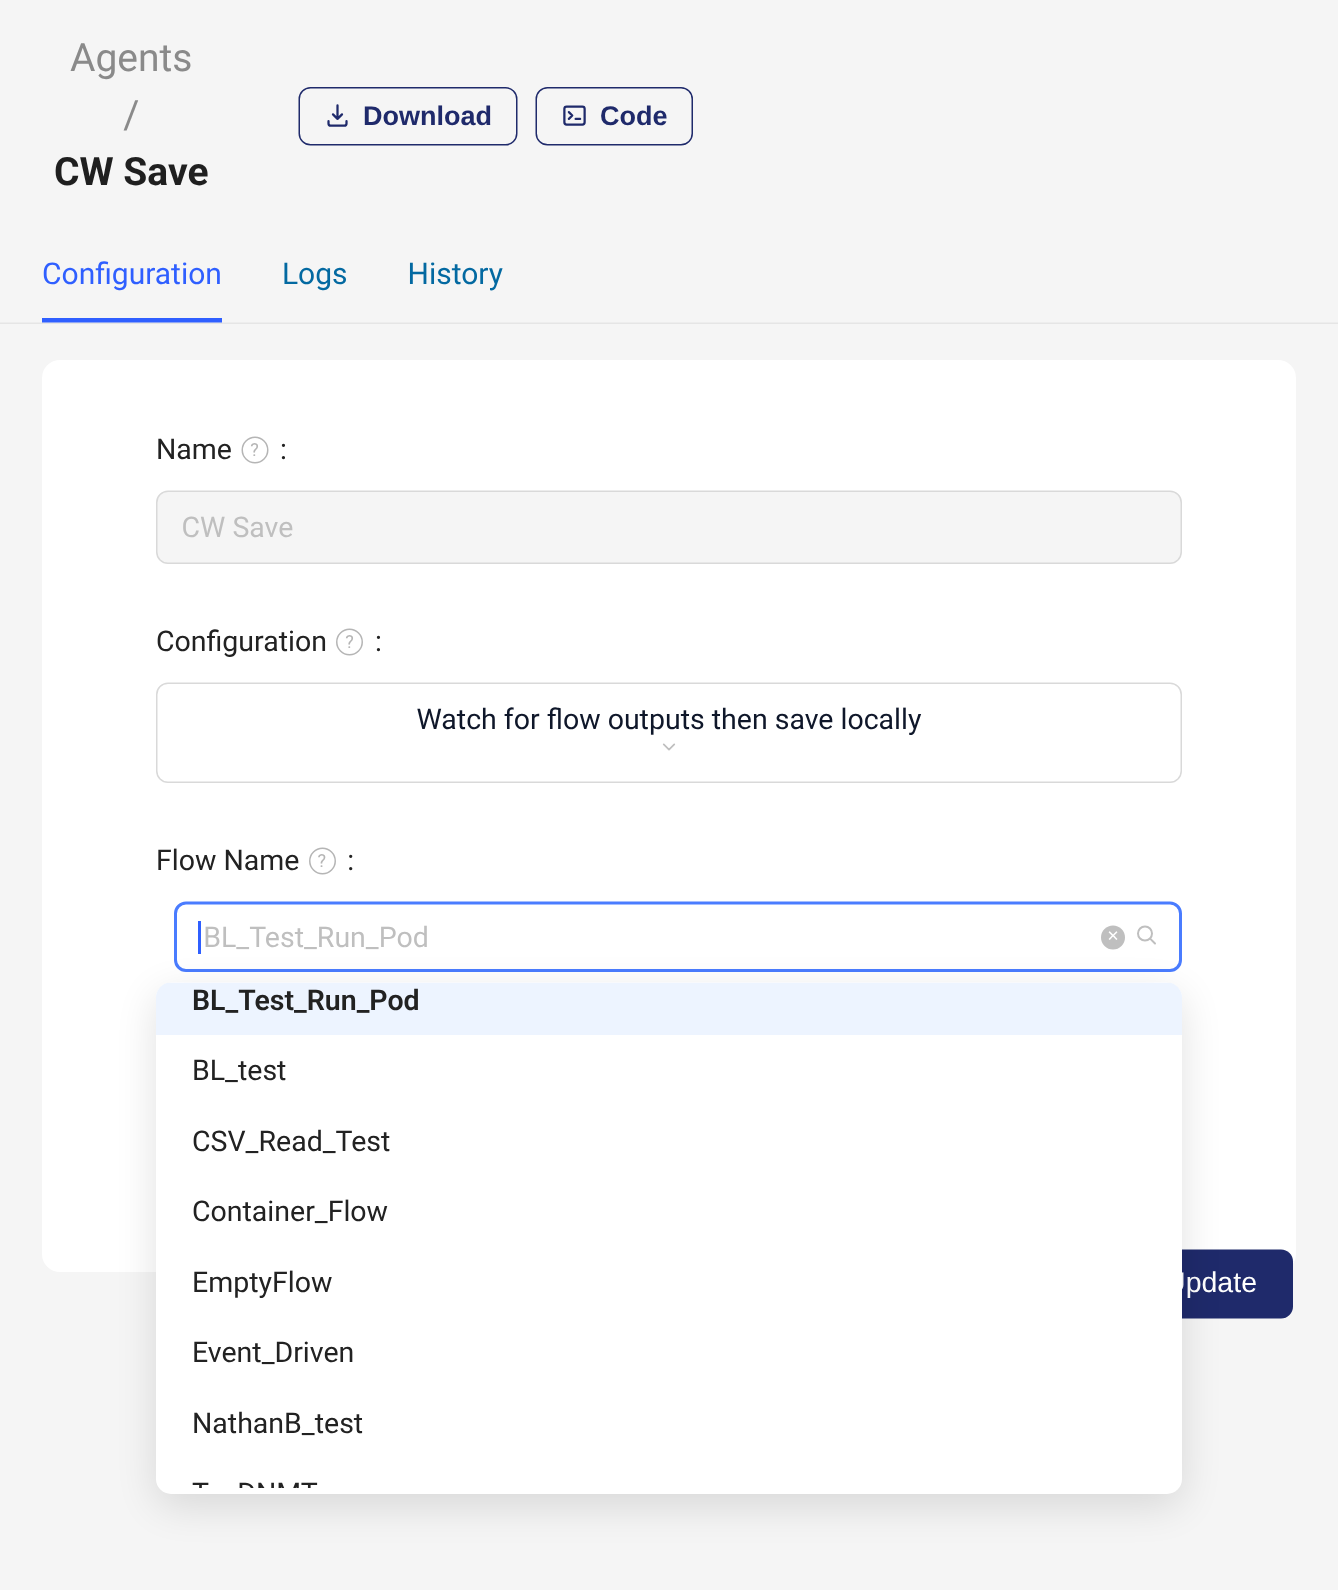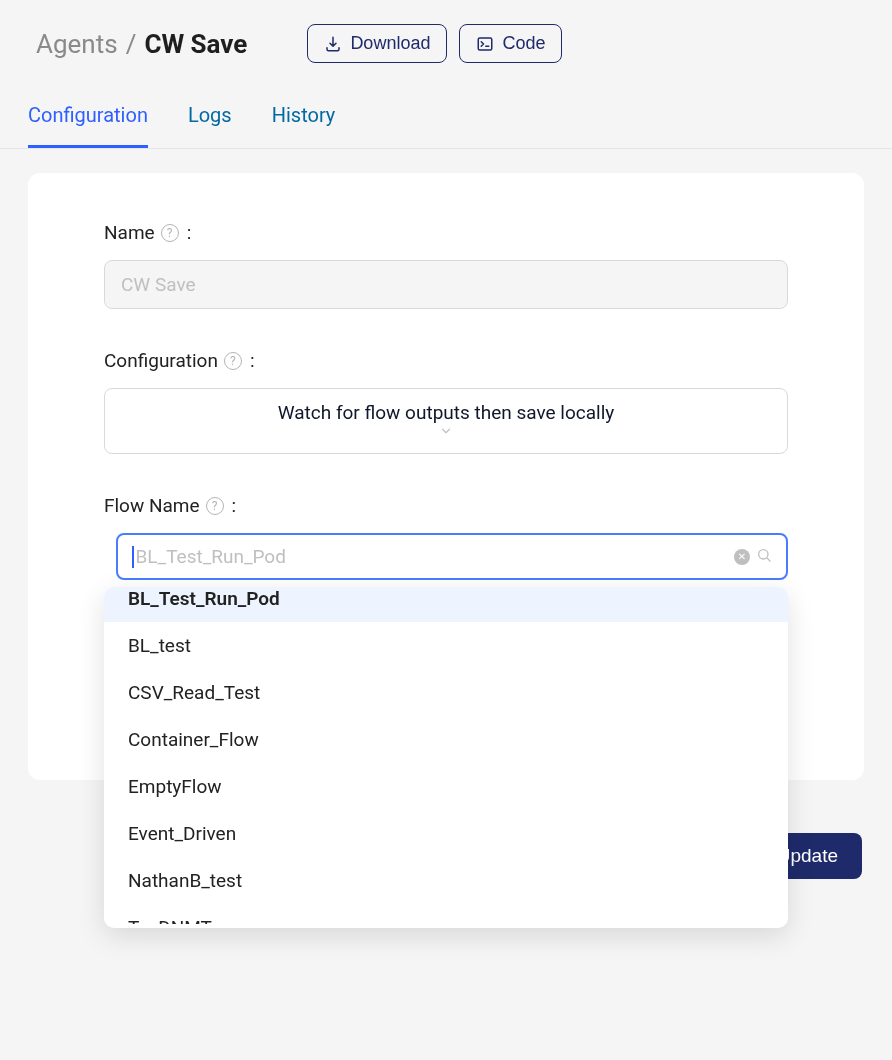--- a/index.html
+++ b/index.html
@@ -18,20 +18,21 @@
       padding: 24px 36px 0 36px;
       display: flex;
       align-items: center;
       gap: 20px;
     }
     .breadcrumb {
       display: flex;
       align-items: center;
       font-size: 26px;
       gap: 8px;
+      flex-direction: column;
     }
     .breadcrumb-parent {
       color: #8a8a8a;
     }
     .breadcrumb-slash {
       color: #8a8a8a;
     }
     .breadcrumb-current {
       color: #1f1f1f;
       font-weight: 700;
@@ -44,21 +45,21 @@
     .btn-outline {
       display: inline-flex;
       align-items: center;
       gap: 8px;
       padding: 8px 16px;
       border: 1.5px solid #1f2a6b;
       border-radius: 8px;
       background: transparent;
       color: #1f2a6b;
       font-size: 18px;
-      font-weight: 400;
+      font-weight: 700;
       cursor: pointer;
       text-align: center;
     }
     .btn-outline svg {
       width: 18px;
       height: 18px;
       stroke: #1f2a6b;
       fill: none;
       stroke-width: 2;
     }

